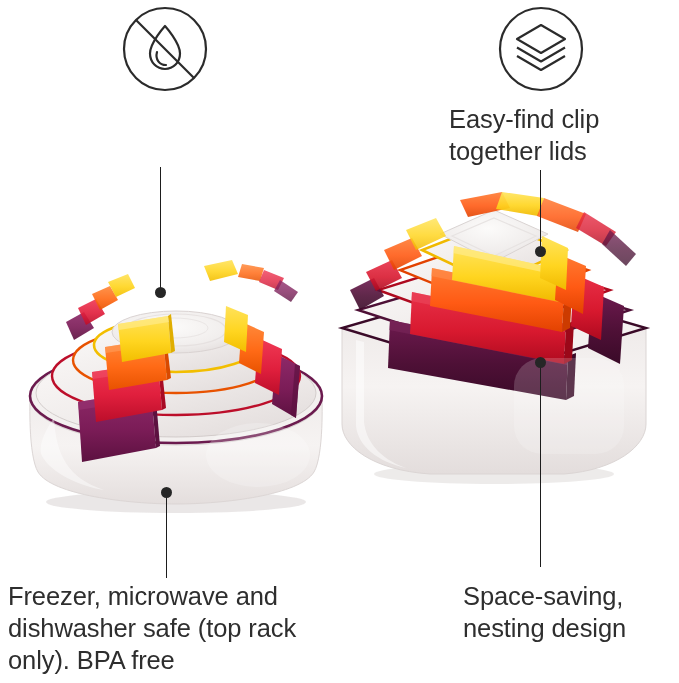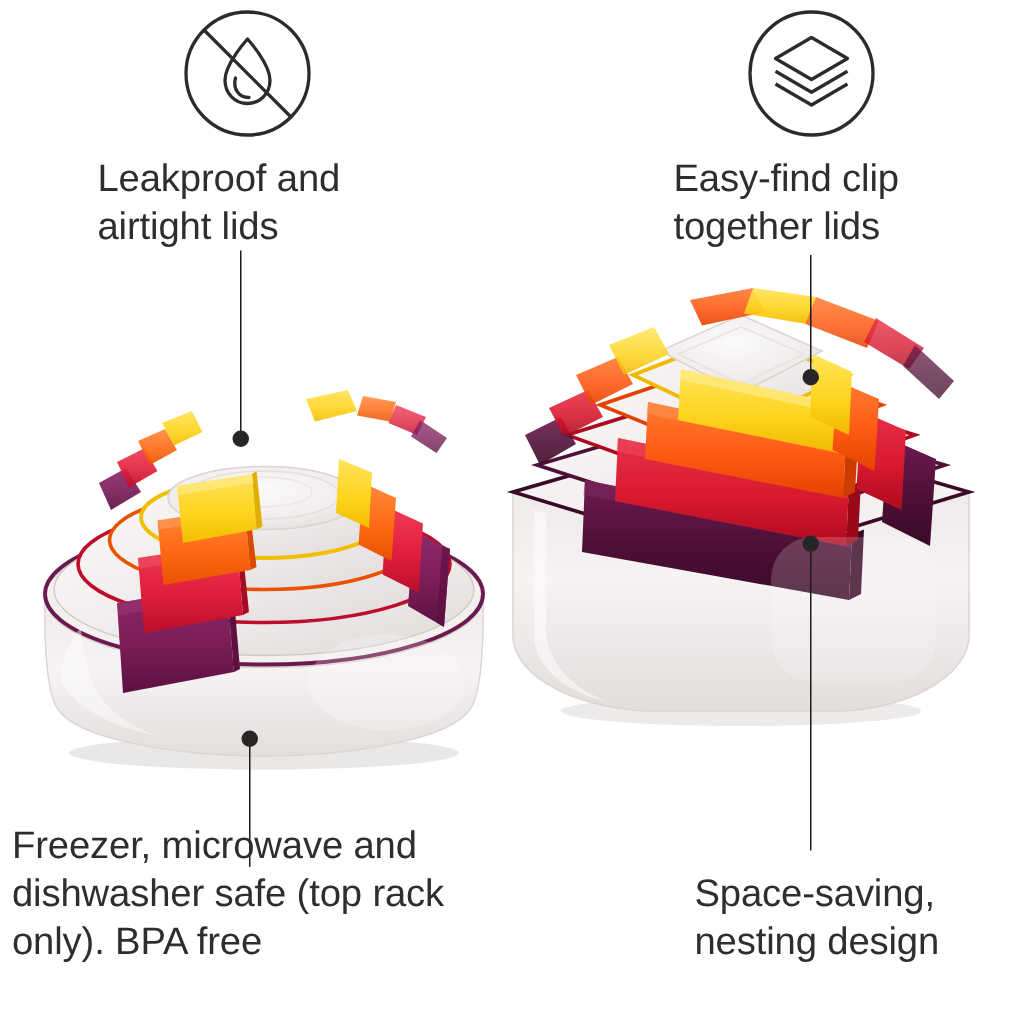--- a/index.html
+++ b/index.html
@@ -39,21 +39,21 @@
     position: absolute;
     font-size: 25.5px;
     line-height: 32px;
     letter-spacing: -0.1px;
     color: #2e2e2e;
     font-weight: 400;
     white-space: pre-line;
   }
   #text-leakproof    { left: 65px;  top: 103px; width: 280px; }
   #text-clip         { left: 449px; top: 103px; width: 250px; }
-  #text-safe         { left: 8px;   top: 548px; width: 345px; }
+  #text-safe         { left: 8px;   top: 580px; width: 345px; }
   #text-nesting      { left: 463px; top: 580px; width: 230px; }
 
   
   .leader {
     position: absolute;
     background: #1d1d1d;
     width: 1.4px;
   }
   .leader-dot {
     position: absolute;
@@ -335,22 +335,20 @@
 
   <div class="leader" id="leader-line-clip"></div>
   <div class="leader-dot" id="leader-dot-clip"></div>
 
   <div class="leader" id="leader-line-safe"></div>
   <div class="leader-dot" id="leader-dot-safe"></div>
 
   <div class="leader" id="leader-line-nesting"></div>
   <div class="leader-dot" id="leader-dot-nesting"></div>
 
-  <div class="callout-text" id="text-leakproof">Leakproof and
-airtight lids</div>
 
   <div class="callout-text" id="text-clip">Easy-find clip
 together lids</div>
 
   <div class="callout-text" id="text-safe">Freezer, microwave and
 dishwasher safe (top rack
 only). BPA free</div>
 
   <div class="callout-text" id="text-nesting">Space-saving,
 nesting design</div>

